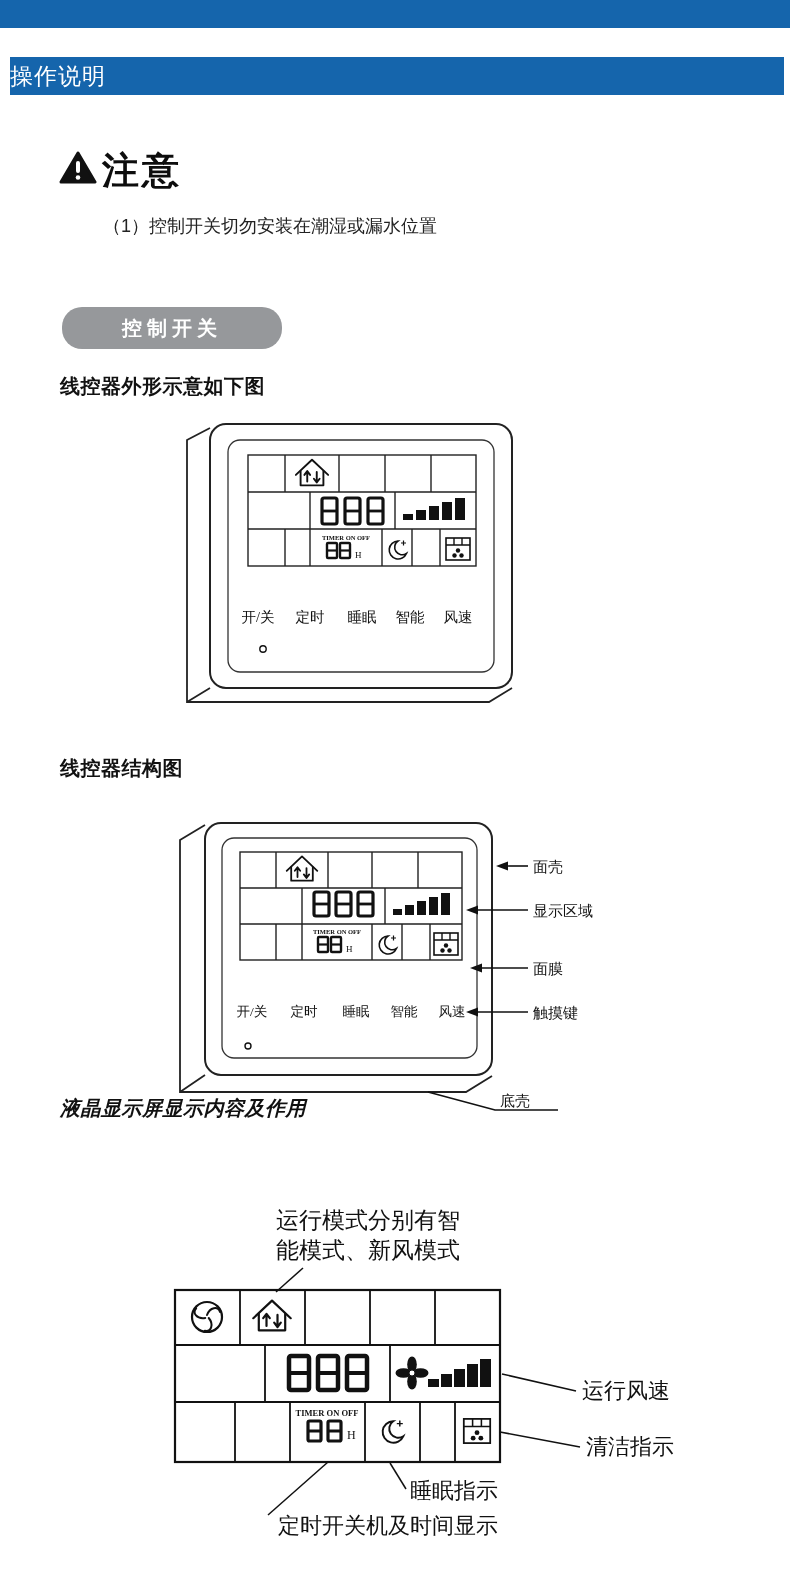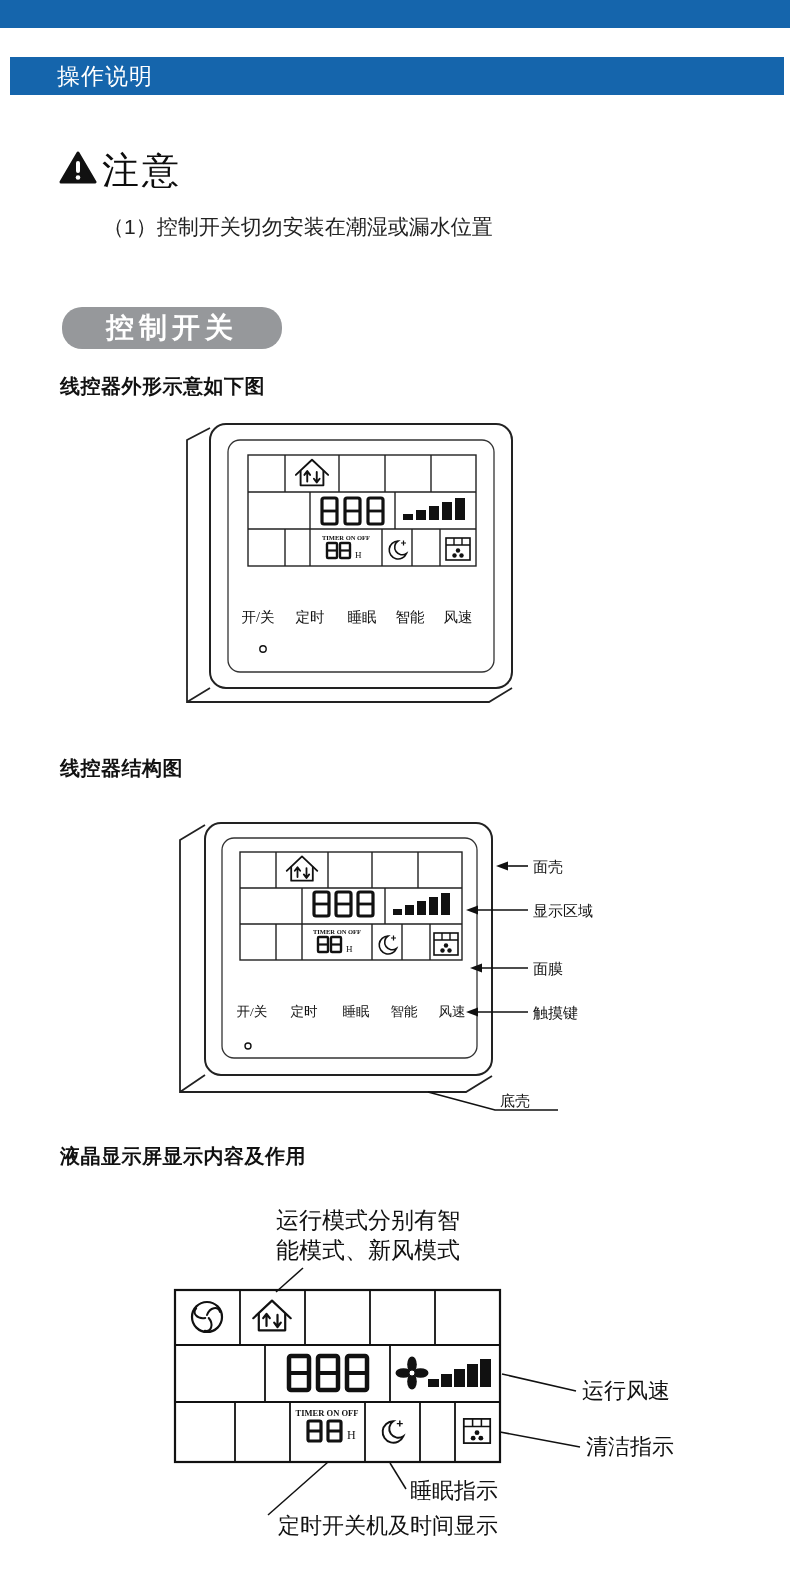--- a/index.html
+++ b/index.html
@@ -1,28 +1,28 @@
 <!DOCTYPE html>
 <html><head>
 <meta charset="utf-8">
 <style>
   * { margin:0; padding:0; box-sizing:border-box; }
   html,body { background:#fff; }
   body { font-family:"Liberation Sans", sans-serif; }
   .page { position:relative; width:790px; height:1584px; margin:0 auto; background:#fff; overflow:hidden; }
   .top-strip { position:absolute; left:0; top:0; width:100%; height:28px; background:#1565ac; }
   .header-bar { position:absolute; left:10px; top:57px; width:774px; height:38px; background:#1565ac; }
-  .header-title { display:block; padding-left:47px; line-height:38px; font-size:23px; color:#fff; letter-spacing:1px; }
+  .header-title { display:block; line-height:38px; font-size:23px; color:#fff; letter-spacing:1px; }
   .warning-icon { position:absolute; left:59px; top:151px; }
-  .notice-title { position:absolute; left:102px; top:146px; font-size:37px; font-weight:normal; color:#0d0d0d; letter-spacing:3px; }
-  .notice-items { position:absolute; left:103px; top:211px; font-size:21px; color:#222; }
+  .notice-title { position:absolute; left:102px; top:146px; font-size:37px; font-weight:bold; color:#0d0d0d; letter-spacing:3px; }
+  .notice-items { position:absolute; left:103px; top:211px; font-size:18px; color:#222; }
   .notice-items div { line-height:31px; }
-  .badge { position:absolute; left:62px; top:307px; width:220px; height:42px; background:#96989b; border-radius:20px; color:#fff; font-size:28px; font-weight:bold; text-align:center; line-height:42px; letter-spacing:5px; }
+  .badge { position:absolute; left:62px; top:307px; width:220px; height:42px; background:#96989b; border-radius:20px; color:#fff; font-size:20px; font-weight:bold; text-align:center; line-height:42px; letter-spacing:5px; }
   .sec { position:absolute; left:60px; font-size:20px; font-weight:bold; color:#111; letter-spacing:0.5px; }
-  .sec1 { top:373px;text-align:center; } .sec2 { top:755px; } .sec3 { top:1143px; }
+  .sec1 { top:373px;text-align:center; } .sec2 { top:755px; } .sec3 { top:1095px;font-style:italic; }
   .d1 { position:absolute; left:175px; top:412px; }
   .d2 { position:absolute; left:150px; top:800px; }
   .d3 { position:absolute; left:160px; top:1195px; }
   svg text { font-family:"Liberation Serif", serif; fill:#111; }
 </style>
 </head>
 <body>
 
 <div class="page">
 

